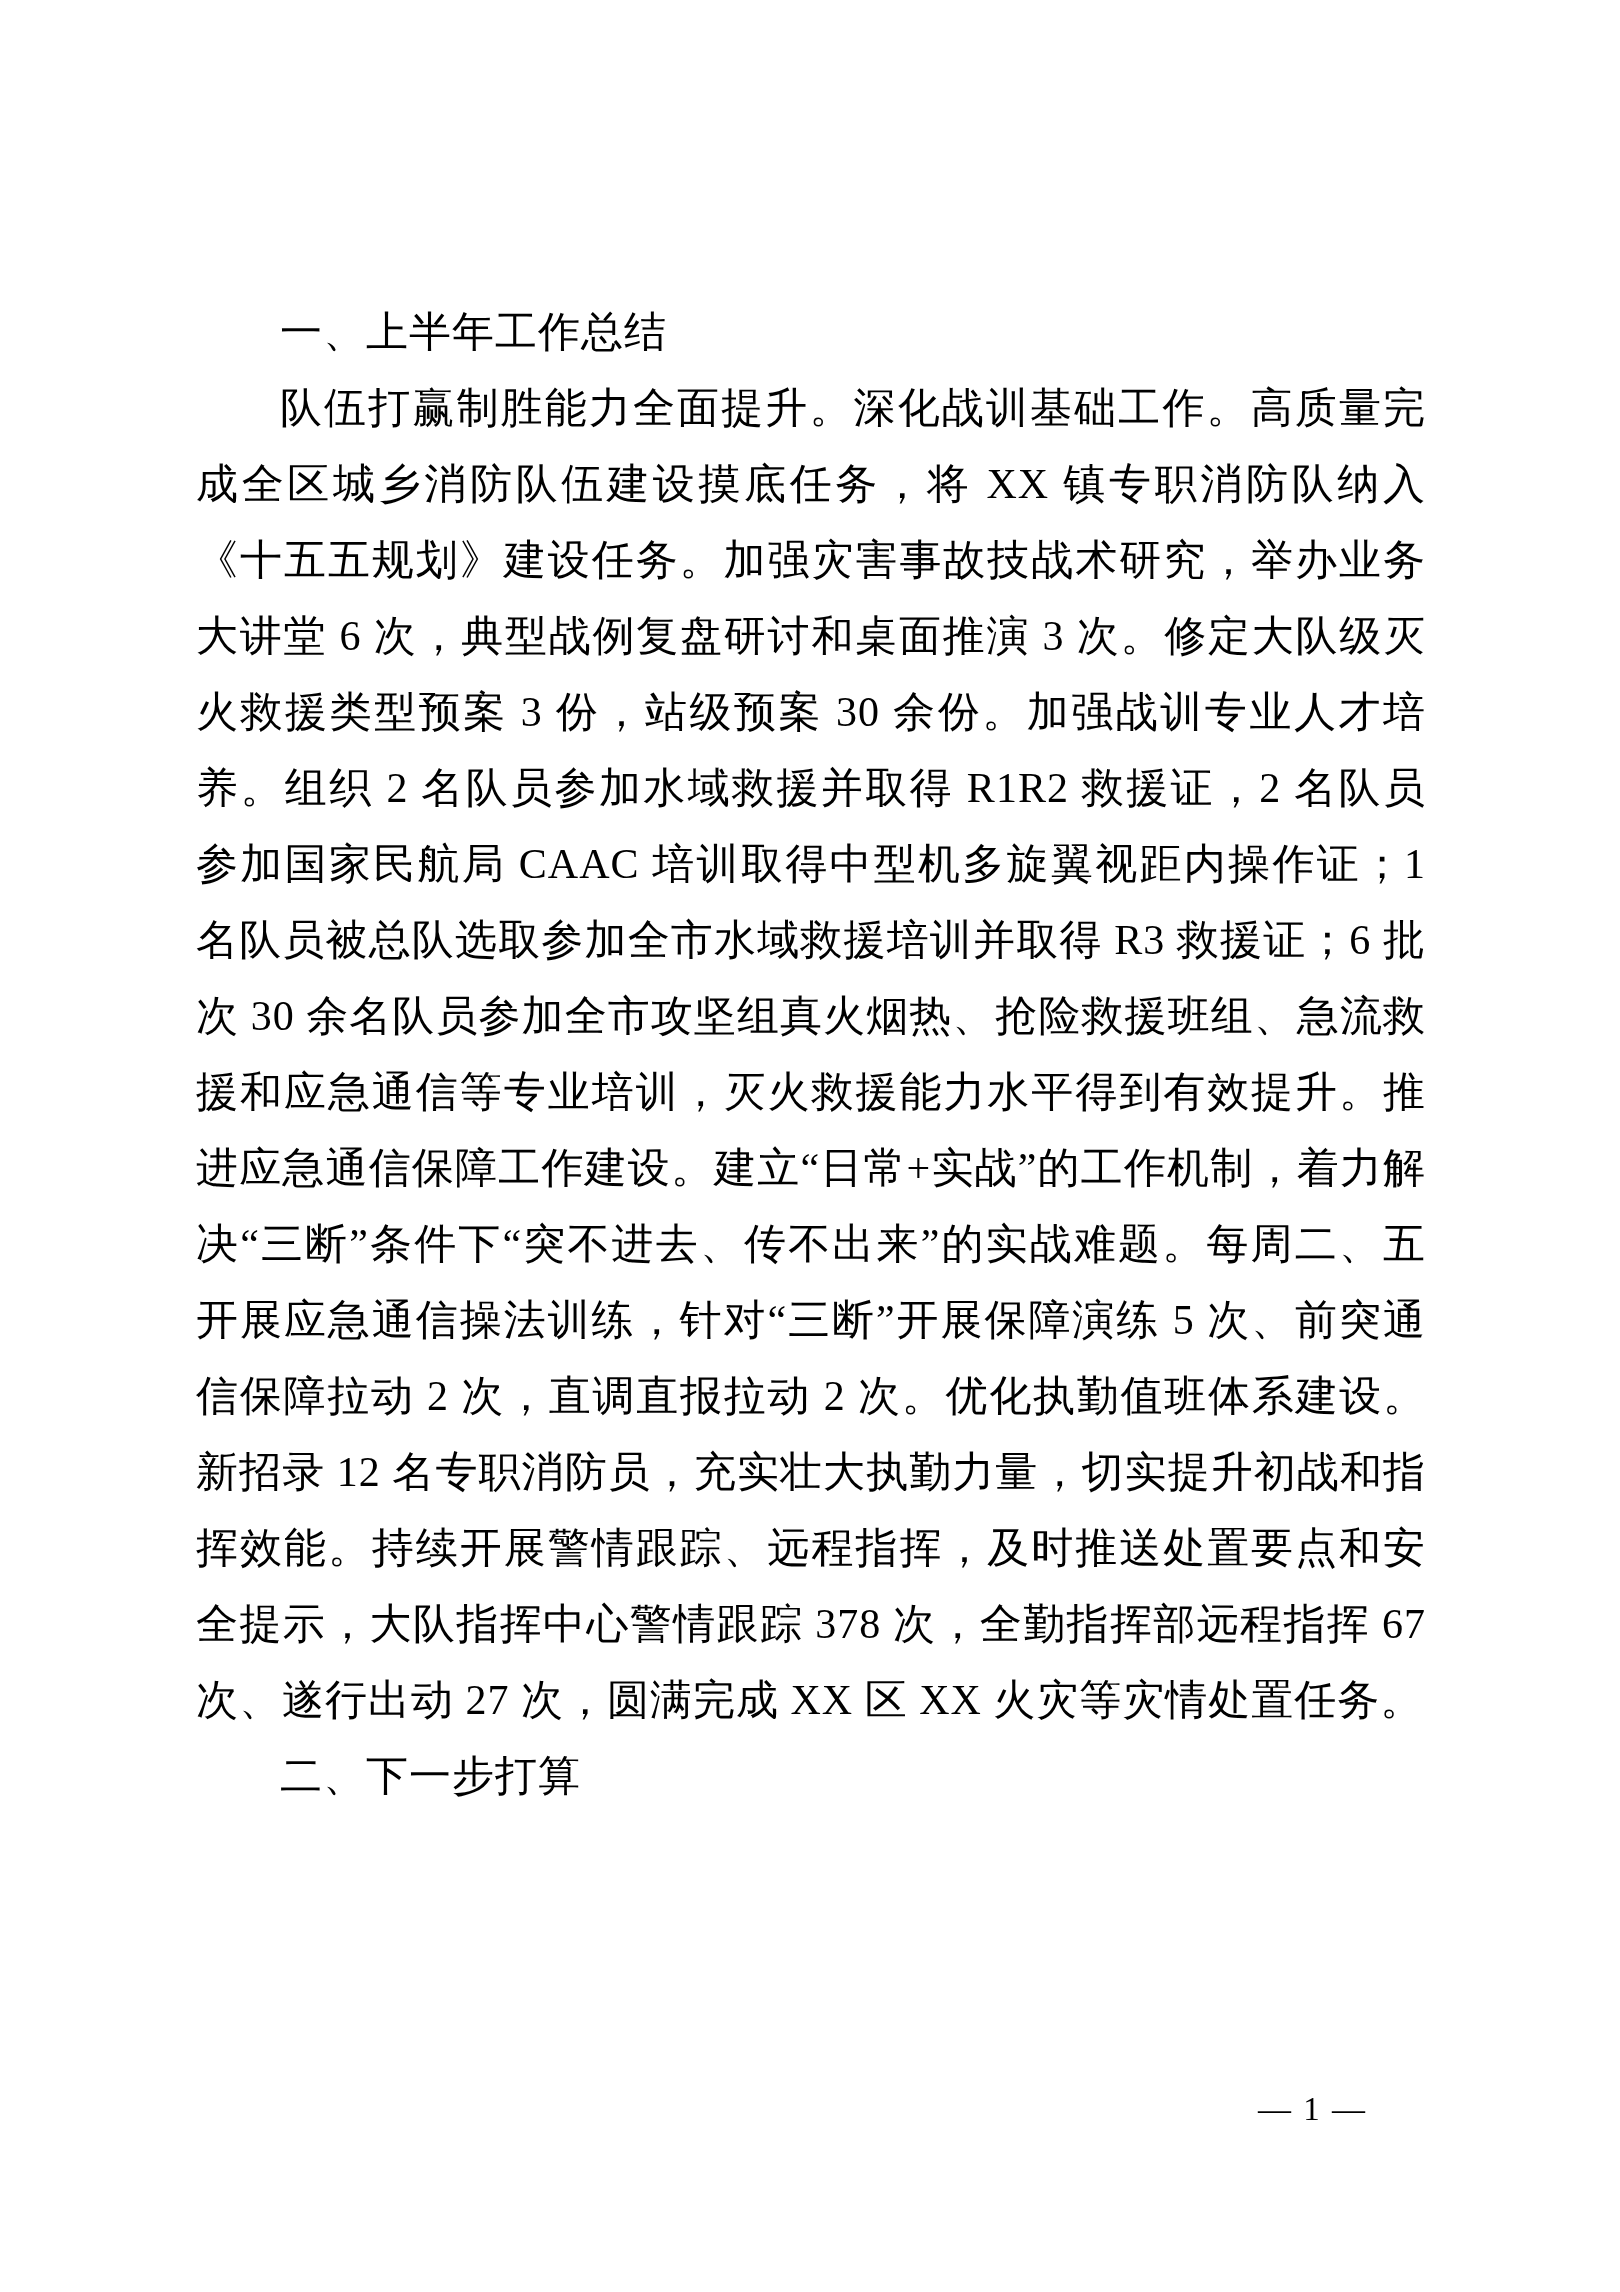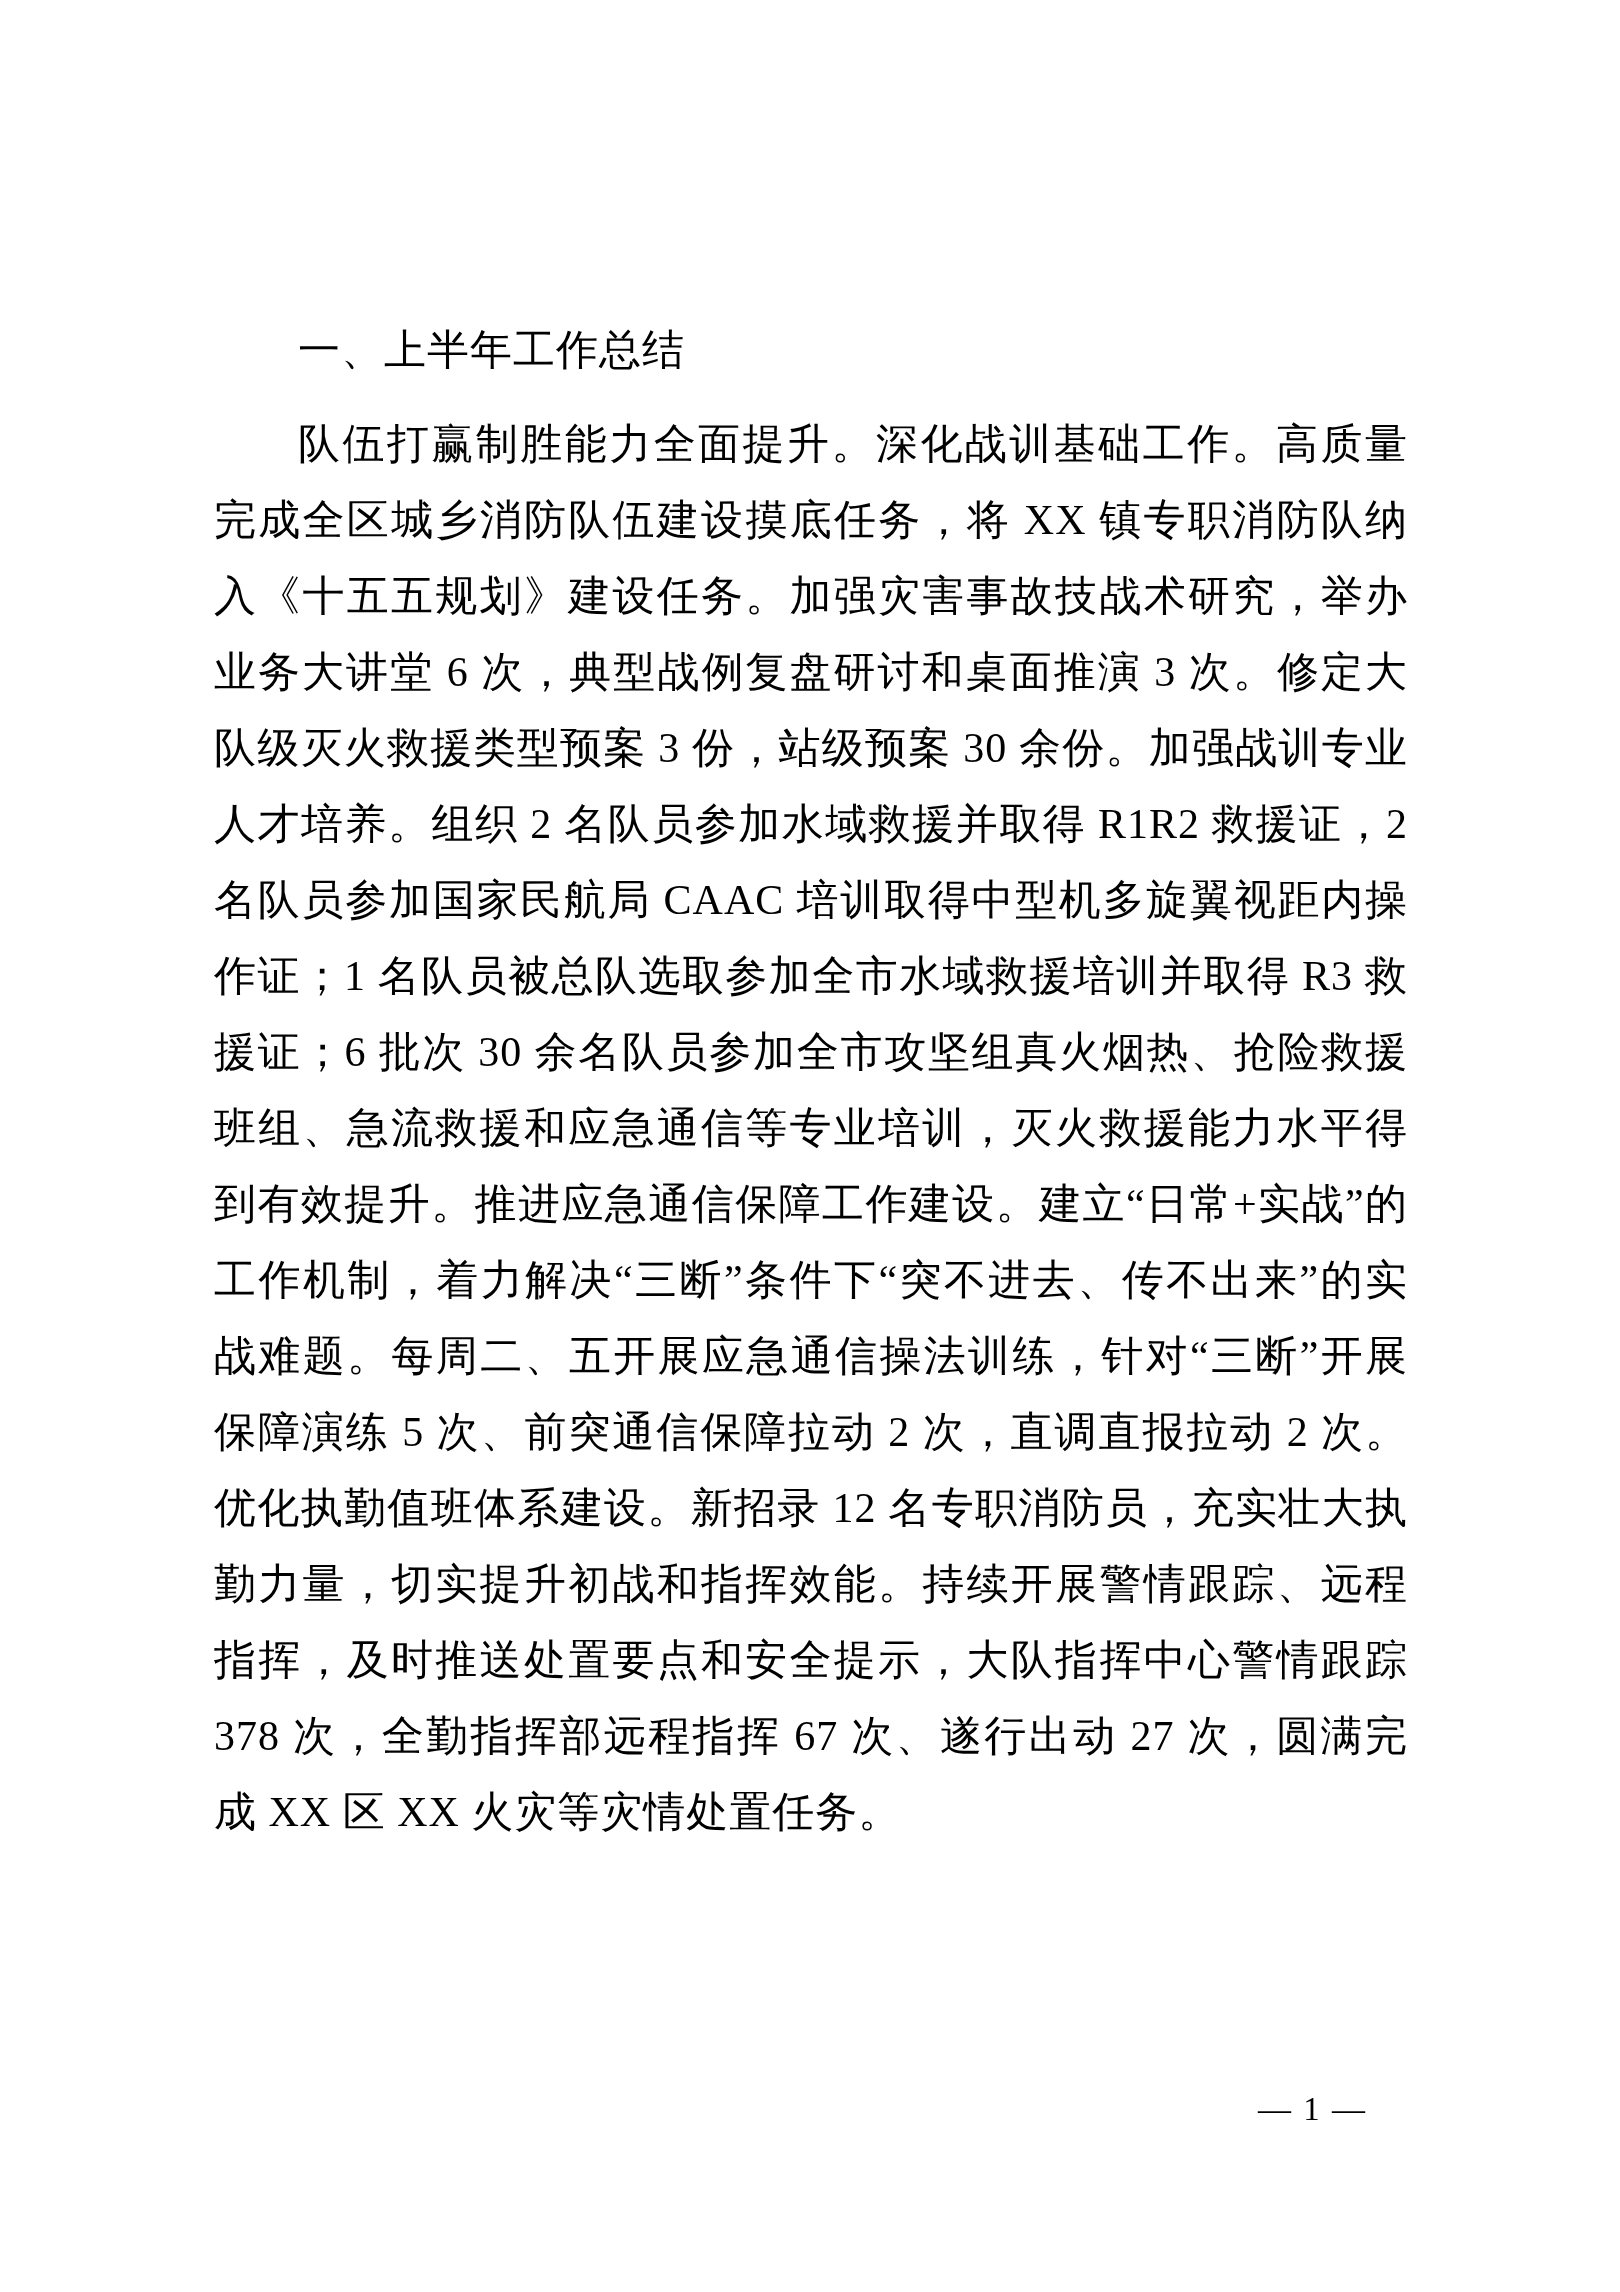--- a/index.html
+++ b/index.html
@@ -21,21 +21,21 @@
     left: 196px;
     right: 194px;
     top: 294px;
     font-size: 42px;
     line-height: 76px;
     text-align: justify;
     text-justify: inter-ideograph;
     letter-spacing: 1px;
   }
   .content p {
-    margin: 18px;
+    margin: 0;
     text-indent: 2em;
     word-break: break-all;
   }
   .content p.heading {
     font-weight: 400;
   }
   .footer {
     position: absolute;
     right: 253px;
     bottom: 165px;
@@ -44,16 +44,17 @@
     color: #000000;
   }
 </style>
 </head>
 <body>
 
 <div class="page">
   <div class="content">
     <p class="heading">一、上半年工作总结</p>
     <p>队伍打赢制胜能力全面提升。深化战训基础工作。高质量完成全区城乡消防队伍建设摸底任务，将 XX 镇专职消防队纳入《十五五规划》建设任务。加强灾害事故技战术研究，举办业务大讲堂 6 次，典型战例复盘研讨和桌面推演 3 次。修定大队级灭火救援类型预案 3 份，站级预案 30 余份。加强战训专业人才培养。组织 2 名队员参加水域救援并取得 R1R2 救援证，2 名队员参加国家民航局 CAAC 培训取得中型机多旋翼视距内操作证；1 名队员被总队选取参加全市水域救援培训并取得 R3 救援证；6 批次 30 余名队员参加全市攻坚组真火烟热、抢险救援班组、急流救援和应急通信等专业培训，灭火救援能力水平得到有效提升。推进应急通信保障工作建设。建立“日常+实战”的工作机制，着力解决“三断”条件下“突不进去、传不出来”的实战难题。每周二、五开展应急通信操法训练，针对“三断”开展保障演练 5 次、前突通信保障拉动 2 次，直调直报拉动 2 次。优化执勤值班体系建设。新招录 12 名专职消防员，充实壮大执勤力量，切实提升初战和指挥效能。持续开展警情跟踪、远程指挥，及时推送处置要点和安全提示，大队指挥中心警情跟踪 378 次，全勤指挥部远程指挥 67 次、遂行出动 27 次，圆满完成 XX 区 XX 火灾等灾情处置任务。</p>
+    <p class="heading">二、下一步打算</p>
   </div>
   <div class="footer">— 1 —</div>
 </div>
 
 
 </body></html>

